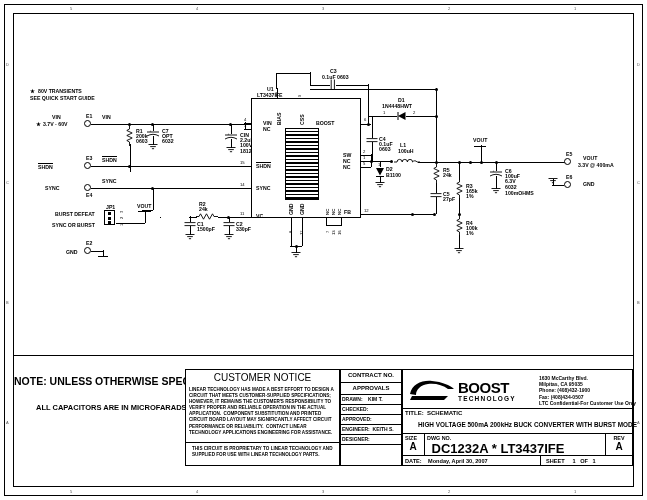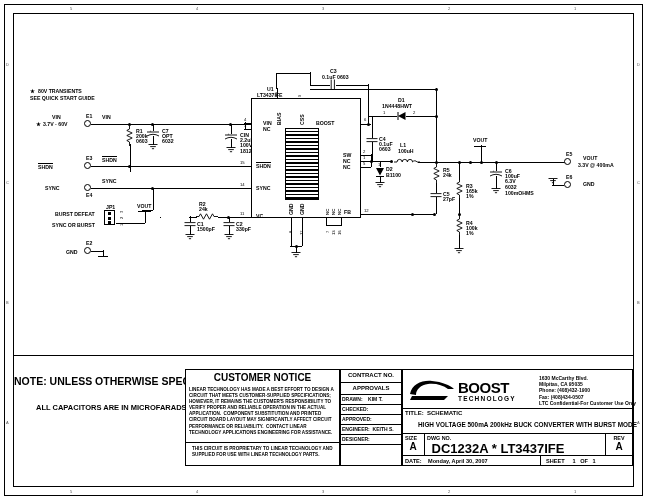--- a/index.html
+++ b/index.html
@@ -20,21 +20,21 @@
   .b{font-weight:bold;}
   .vert{transform:rotate(-90deg);transform-origin:0 0;}
   
   .term{width:7px;height:7px;border:1px solid #000;border-radius:50%;box-sizing:border-box;background:#fff;}
   .ic{border:1px solid #000;background:#fff;box-sizing:border-box;}
   .jp{width:11px;height:15px;border:1.5px solid #000;background:#fff;box-sizing:border-box;}
   .jpin{width:3px;height:3px;background:#000;}
   
   .tb{border:1px solid #000;box-sizing:border-box;background:#fff;}
   .tbt{font-size:5px;line-height:6px;white-space:pre;}
-  .cn-title{font-size:10px;font-weight:bold;text-align:center;}
+  .cn-title{font-size:10px;font-weight:normal;text-align:center;}
   .note-h{font-size:10.5px;font-weight:bold;white-space:pre;}
   .note-b{font-size:7.5px;font-weight:bold;white-space:pre;line-height:10px;}
   .cn-body{font-size:4.6px;line-height:6.1px;white-space:pre;font-weight:bold;}
   .addr{font-size:5px;line-height:6.2px;white-space:pre;font-weight:bold;}
   .ltlogo{font-size:15px;font-weight:bold;letter-spacing:-0.5px;}
   .lttech{font-size:6.5px;font-weight:bold;letter-spacing:1.2px;}
   .dwgno{font-size:13px;font-weight:bold;text-align:center;}
   .sz{font-size:10px;font-weight:bold;text-align:center;}
   .star{font-size:5.5px;}
   .ovl{border-top:1px solid #000;display:inline-block;line-height:6px;}

